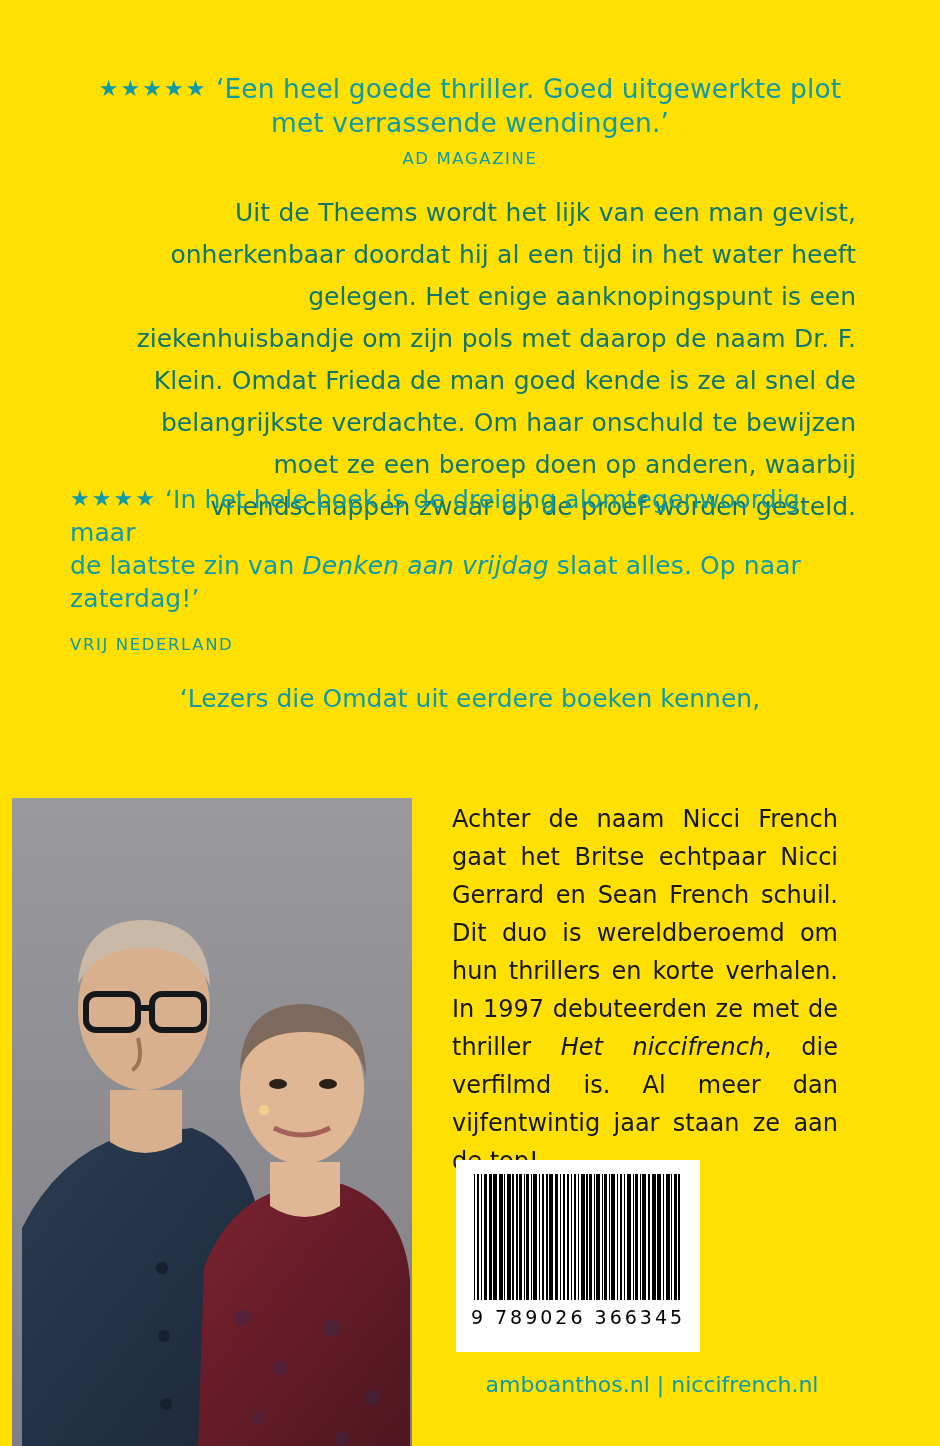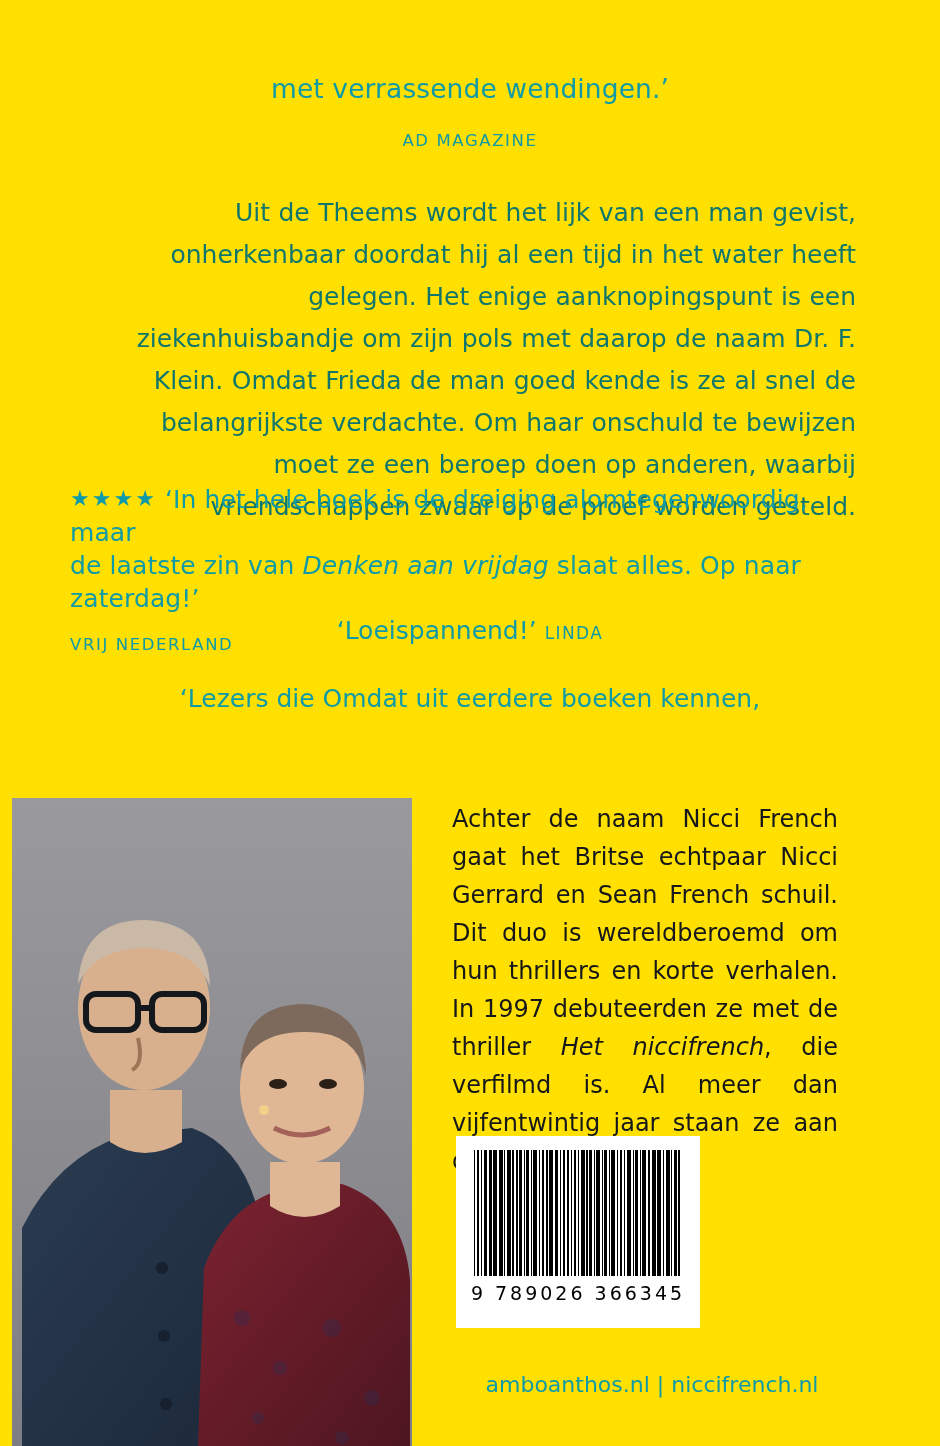--- a/index.html
+++ b/index.html
@@ -39,21 +39,21 @@
   .stars {
     color: #0E9AA7;
     letter-spacing: 2px;
     font-size: 22px;
     vertical-align: 2px;
   }
   .source {
     font-size: 16.5px;
     letter-spacing: 1.6px;
     color: #0E9AA7;
-    margin-top: 25px;
+    margin-top: 9px;
   }
 
   
   .blurb {
     position: absolute;
     left: 88px;
     top: 192px;
     width: 768px;
     color: #0f766e;
     font-size: 25px;
@@ -125,21 +125,21 @@
     line-height: 38px;
     text-align: justify;
     text-align-last: left;
   }
   .bio em { font-style: italic; }
 
   
   .barcode-box {
     position: absolute;
     left: 456px;
-    top: 1136px;
+    top: 1160px;
     width: 244px;
     height: 192px;
     background: #ffffff;
   }
   .barcode-bars {
     position: absolute;
     left: 18px;
     top: 14px;
     width: 208px;
     height: 126px;
@@ -173,41 +173,41 @@
     font-size: 22px;
     text-align: center;
   }
 </style>
 </head>
 <body>
 
 <div class="page">
 
   <div class="quote-top">
+    <div class="quote-line">
+      <span class="stars">★★★★★</span>
+      <span>‘Een heel goede thriller. Goed uitgewerkte plot</span>
+    </div>
     <div class="quote-line">met verrassende wendingen.’</div>
     <div class="source">AD MAGAZINE</div>
   </div>
 
   <div class="blurb">Uit de Theems wordt het lijk van een man gevist, onherkenbaar doordat hij al een tijd in het water heeft gelegen. Het enige aanknopingspunt is een ziekenhuisbandje om zijn pols met daarop de naam Dr. F. Klein. Omdat Frieda de man goed kende is ze al snel de belangrijkste verdachte. Om haar onschuld te bewijzen moet ze een beroep doen op anderen, waarbij vriendschappen zwaar op de proef worden gesteld.</div>
 
   <div class="quote-two">
     <div class="quote-line">
       <span class="stars">★★★★</span>
       <span>‘In het hele boek is de dreiging alomtegenwoordig, maar</span>
     </div>
     <div class="quote-line">
       <span>de laatste zin van </span><em class="italic">Denken aan vrijdag</em><span> slaat alles. Op naar zaterdag!’</span>
     </div>
     <div class="source">VRIJ NEDERLAND</div>
   </div>
 
-  <div class="quote-three">
-    <span>‘Loeispannend!’</span>
-    <span class="inline-source">LINDA</span>
-  </div>
 
   <div class="quote-four">
     <div>‘Lezers die Omdat uit eerdere boeken kennen,</div>
   </div>
 
   <div class="photo">
     <svg width="400" height="648" viewBox="0 0 400 648">
       <defs>
         <linearGradient id="bg" x1="0" y1="0" x2="0" y2="1">
           <stop offset="0%" stop-color="#9a9a9e"></stop>

